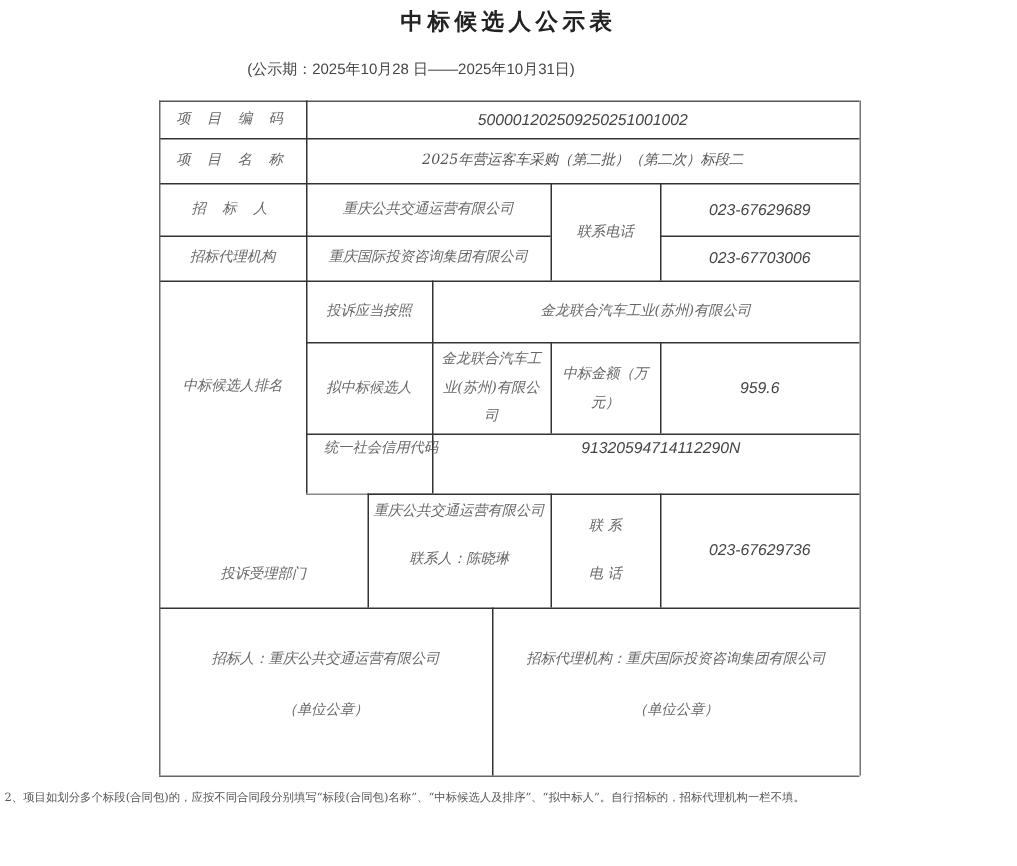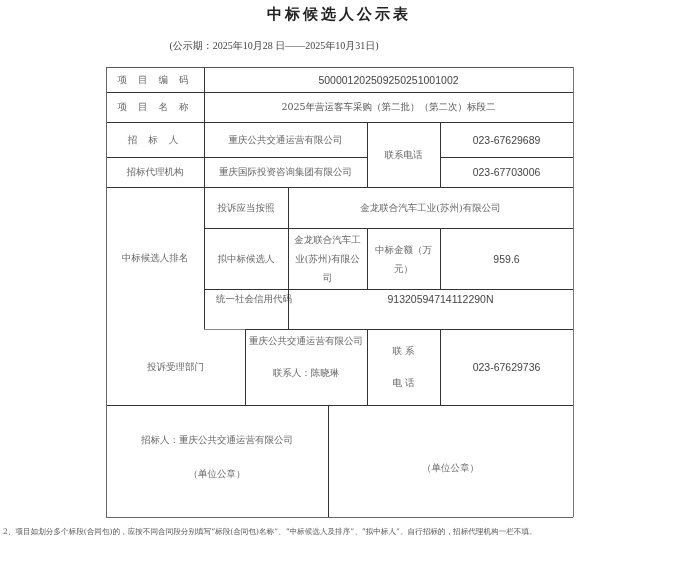--- a/index.html
+++ b/index.html
@@ -2,24 +2,24 @@
 <html><head>
 <meta charset="utf-8">
 <style>
   html, body { margin:0; padding:0; background:#ffffff; }
   body { width:678px; height:577px; position:relative; overflow:hidden;
          font-family:"DejaVu Serif","Liberation Serif",serif; color:#555; }
   .title { position:absolute; top:5px; left:0; width:678px; text-align:center;
            font-size:15px; font-weight:bold; color:#222; letter-spacing:3px;
            font-family:"DejaVu Sans","Liberation Sans",sans-serif; }
   .period { position:absolute; top:39px; left:0; width:548px; text-align:center;
-            font-size:10px; color:#444; font-family:Liberation Serif, serif; }
+            font-size:10px; color:#444; font-family:Liberation Sans, sans-serif; }
   .cell { position:absolute; box-sizing:border-box; display:flex; align-items:center;
           justify-content:center; text-align:center; font-size:9.5px; color:#666;
-          line-height:20px; }
+          line-height:20px;font-style:italic; }
   .num { font-family:"Liberation Sans","DejaVu Sans",sans-serif; color:#444; font-size:10.5px; }
   .hline { position:absolute; height:0; border-top:1.5px solid #333; }
   .vline { position:absolute; width:0; border-left:1.5px solid #333; }
   .spaced { letter-spacing:4px; }
   .notes { position:absolute; left:3px; top:526px; width:675px; font-size:7.6px; color:#555;
            line-height:12px; }
   .notes p { margin:0 0 5px 0; }
   .col { flex-direction:column; }
 </style>
 </head>
@@ -51,36 +51,37 @@
   <div class="cell" style="left:288px;top:187px;width:285px;height:41px;">金龙联合汽车工业(苏州)有限公司</div>
 
   <div class="cell" style="left:204px;top:228px;width:84px;height:61px;">拟中标候选人</div>
   <div class="cell" style="left:292px;top:228px;width:71px;height:61px;line-height:19px;">金龙联合汽车工业(苏州)有限公司</div>
   <div class="cell" style="left:371px;top:228px;width:65px;height:61px;line-height:19px;">中标金额（万元）</div>
   <div class="cell num" style="left:440px;top:228px;width:133px;height:61px;">959.6</div>
 
   <div class="cell" style="left:216px;top:289px;width:76px;height:40px;line-height:19px;align-items:flex-start;">统一社会信用代码</div>
   <div class="cell num" style="left:288px;top:289px;width:285px;height:20px;padding-left:20px;">91320594714112290N</div>
 
-  <div class="cell" style="left:106px;top:329px;width:139px;height:76px;">投诉受理部门</div>
+  <div class="cell" style="left:106px;top:345px;width:139px;height:76px;">投诉受理部门</div>
   <div class="cell col" style="left:245px;top:329px;width:122px;height:76px;justify-content:flex-start;padding-top:2px;">
     <div style="width:114px;line-height:19px;">重庆公共交通运营有限公司</div>
     <div style="margin-top:13px;line-height:19px;">联系人：陈晓琳</div>
   </div>
   <div class="cell col" style="left:367px;top:329px;width:73px;height:76px;">
     <div style="line-height:20px;">联 系</div>
     <div style="line-height:20px;margin-top:12px;">电 话</div>
   </div>
   <div class="cell num" style="left:440px;top:329px;width:133px;height:76px;">023-67629736</div>
 
   <div class="cell col" style="left:106px;top:405px;width:222px;height:112px;">
     <div style="margin-top:-8px;">招标人：重庆公共交通运营有限公司</div>
     <div style="margin-top:14px;">（单位公章）</div>
   </div>
   <div class="cell col" style="left:328px;top:405px;width:245px;height:112px;">
+    <div style="margin-top:-8px;">招标代理机构：重庆国际投资咨询集团有限公司</div>
     <div style="margin-top:14px;">（单位公章）</div>
   </div>
 
   <div class="hline" style="left:106px;top:67px;width:467px;border-top-color:#555;"></div>
   <div class="hline" style="left:106px;top:92px;width:467px;"></div>
   <div class="hline" style="left:106px;top:122px;width:467px;"></div>
   <div class="hline" style="left:106px;top:157px;width:261px;"></div>
   <div class="hline" style="left:440px;top:157px;width:133px;"></div>
   <div class="hline" style="left:106px;top:187px;width:467px;"></div>
   <div class="hline" style="left:204px;top:228px;width:369px;"></div>

